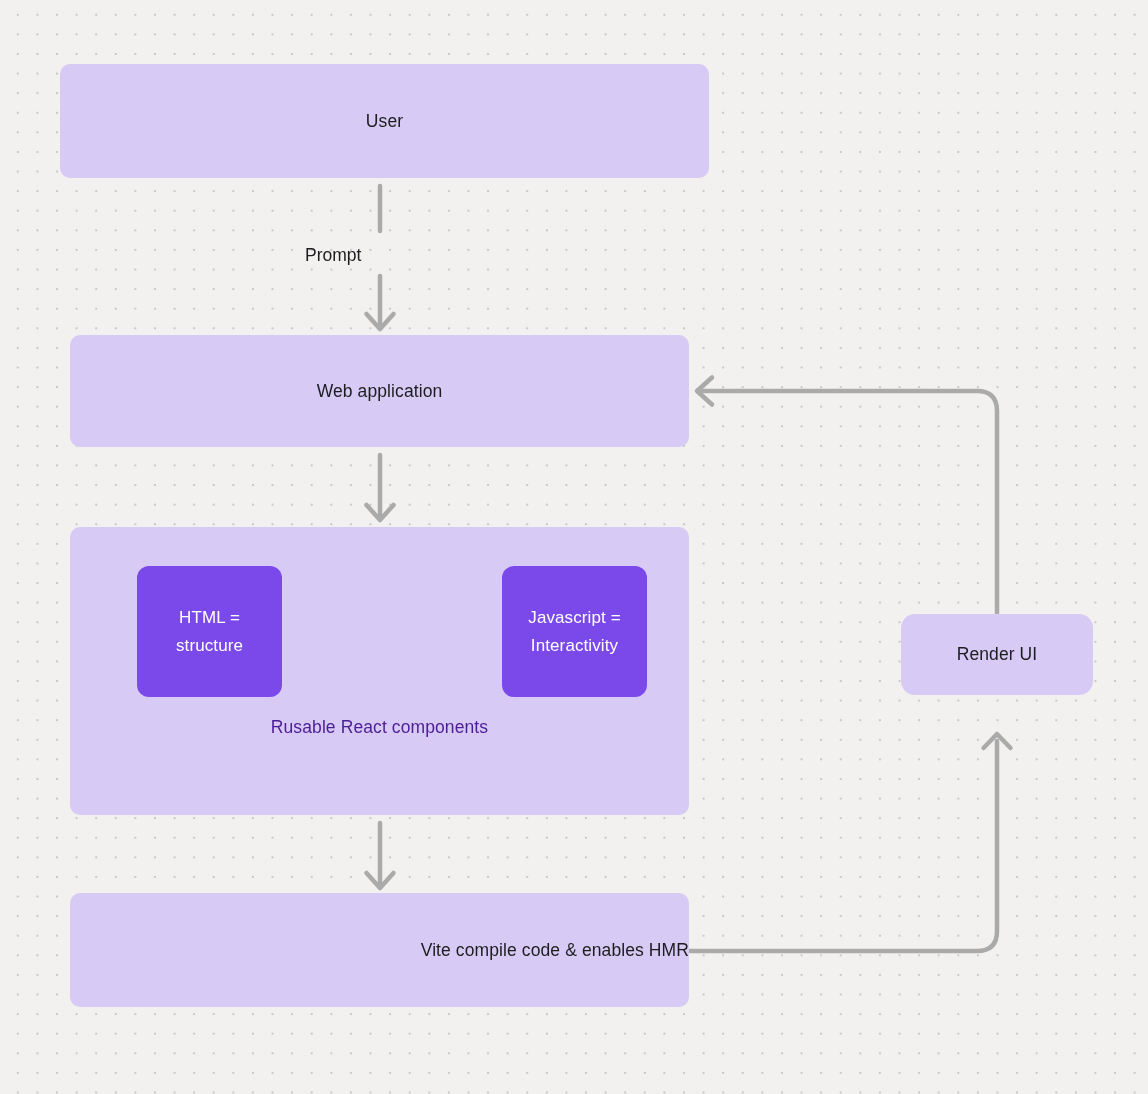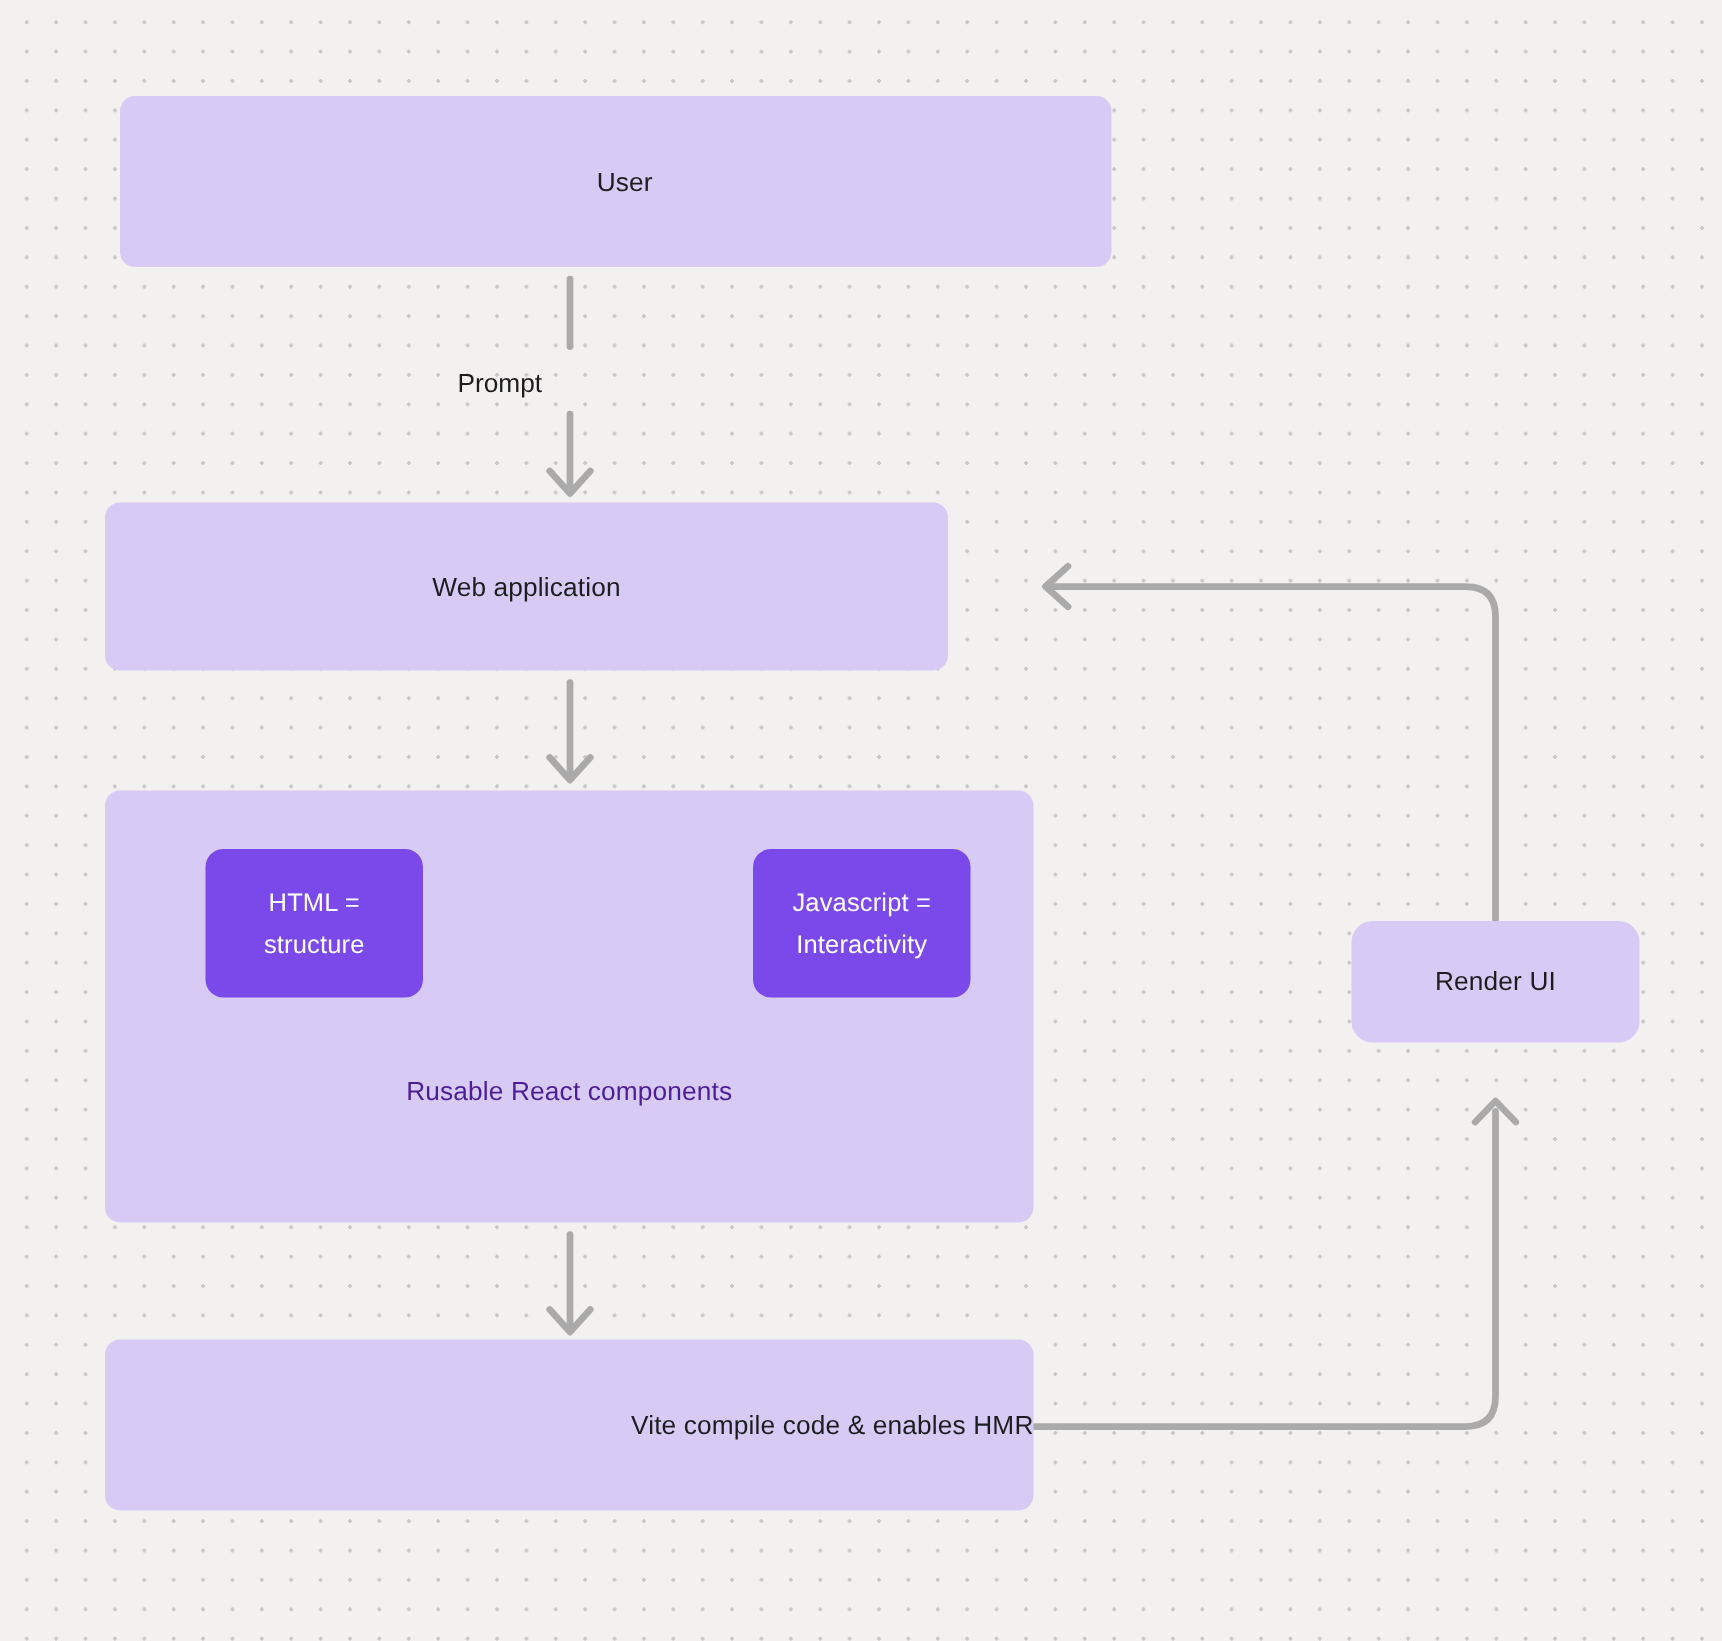--- a/index.html
+++ b/index.html
@@ -36,31 +36,31 @@
     background: #d7cbf5;
     border-radius: 10px;
     display: flex;
     align-items: center;
     justify-content: center;
     color: #1d1d1f;
     font-size: 17.5px;
     font-weight: 500;
     letter-spacing: 0.1px;
   }
-  .node-user            { left: 80px;  top: 64px;  width: 649px; height: 114px; padding-left: 12px; }
-  .node-webapp          { left: 70px;  top: 335px; width: 562px; height: 112px; }
+  .node-user            { left: 60px;  top: 64px;  width: 649px; height: 114px; }
+  .node-webapp          { left: 70px;  top: 335px; width: 619px; height: 112px; }
   .node-components      { left: 70px;  top: 527px; width: 619px; height: 288px; display: block; }
   .node-vite            { left: 70px;  top: 893px; width: 619px; height: 114px; justify-content: flex-end; }
   .node-renderui        { left: 901px; top: 614px; width: 192px; height: 81px; border-radius: 14px; }
 
   .chip {
     position: absolute;
     top: 39px;
     width: 145px;
-    height: 99px;
+    height: 131px;
     background: #7b49e9;
     border-radius: 12px;
     display: flex;
     align-items: center;
     justify-content: center;
     text-align: center;
     color: #ffffff;
     font-size: 17px;
     font-weight: 500;
     line-height: 28px;

